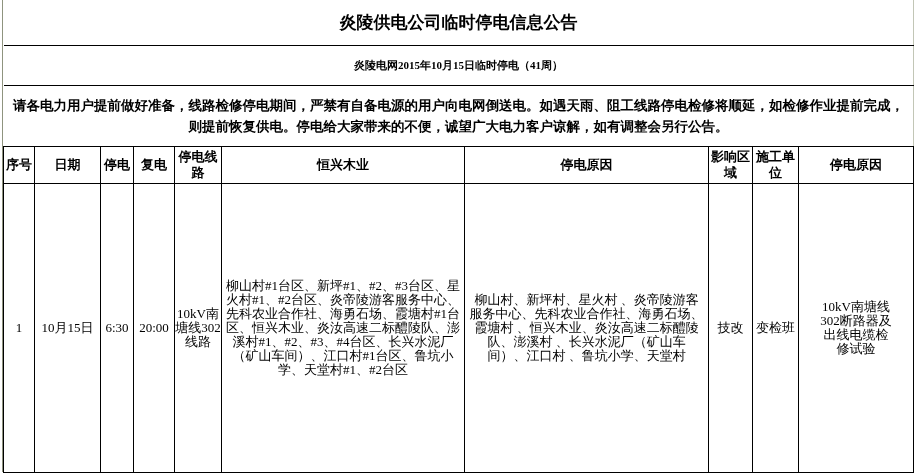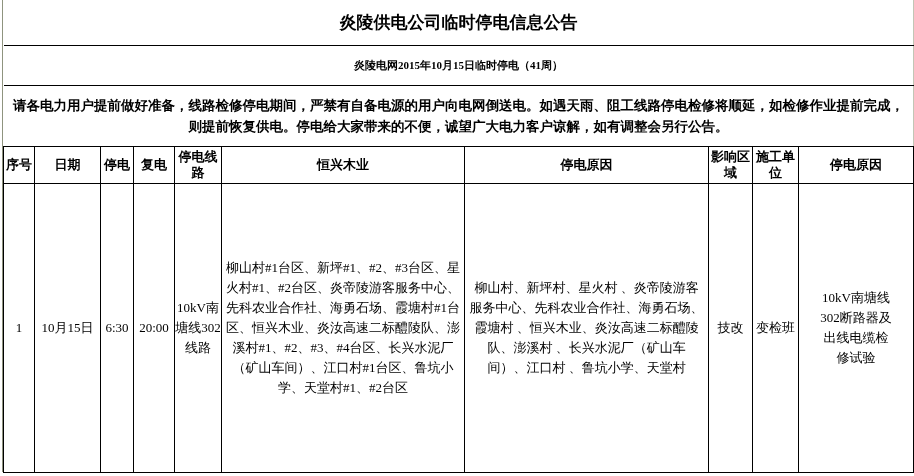--- a/index.html
+++ b/index.html
@@ -40,21 +40,21 @@
   .notice-cell  { font-size: 13.5px; font-weight: bold; line-height: 21px; }
   
   th.gcell, td.gcell {
     border: 1px solid #000000;
     text-align: center;
     vertical-align: middle;
     font-size: 13px;
     padding: 1px 2px;
     overflow: hidden;
     word-break: normal;
-    line-height: 20px;
+    line-height: 14px;
   }
   th.gcell { font-weight: bold; line-height: 16px; }
   td.area-cell, td.scope-cell { padding: 2px 4px; }
   td.line-cell { padding: 1px 0; }
   td.reason-cell { padding: 1px 21px; }
   tr.r-title   { height: 45px; }
   tr.r-subtitle{ height: 40px; }
   tr.r-notice  { height: 61px; margin-top: 8px; }
   tr.r-header  { height: 37px; }
   tr.r-data    { height: 289px; }

